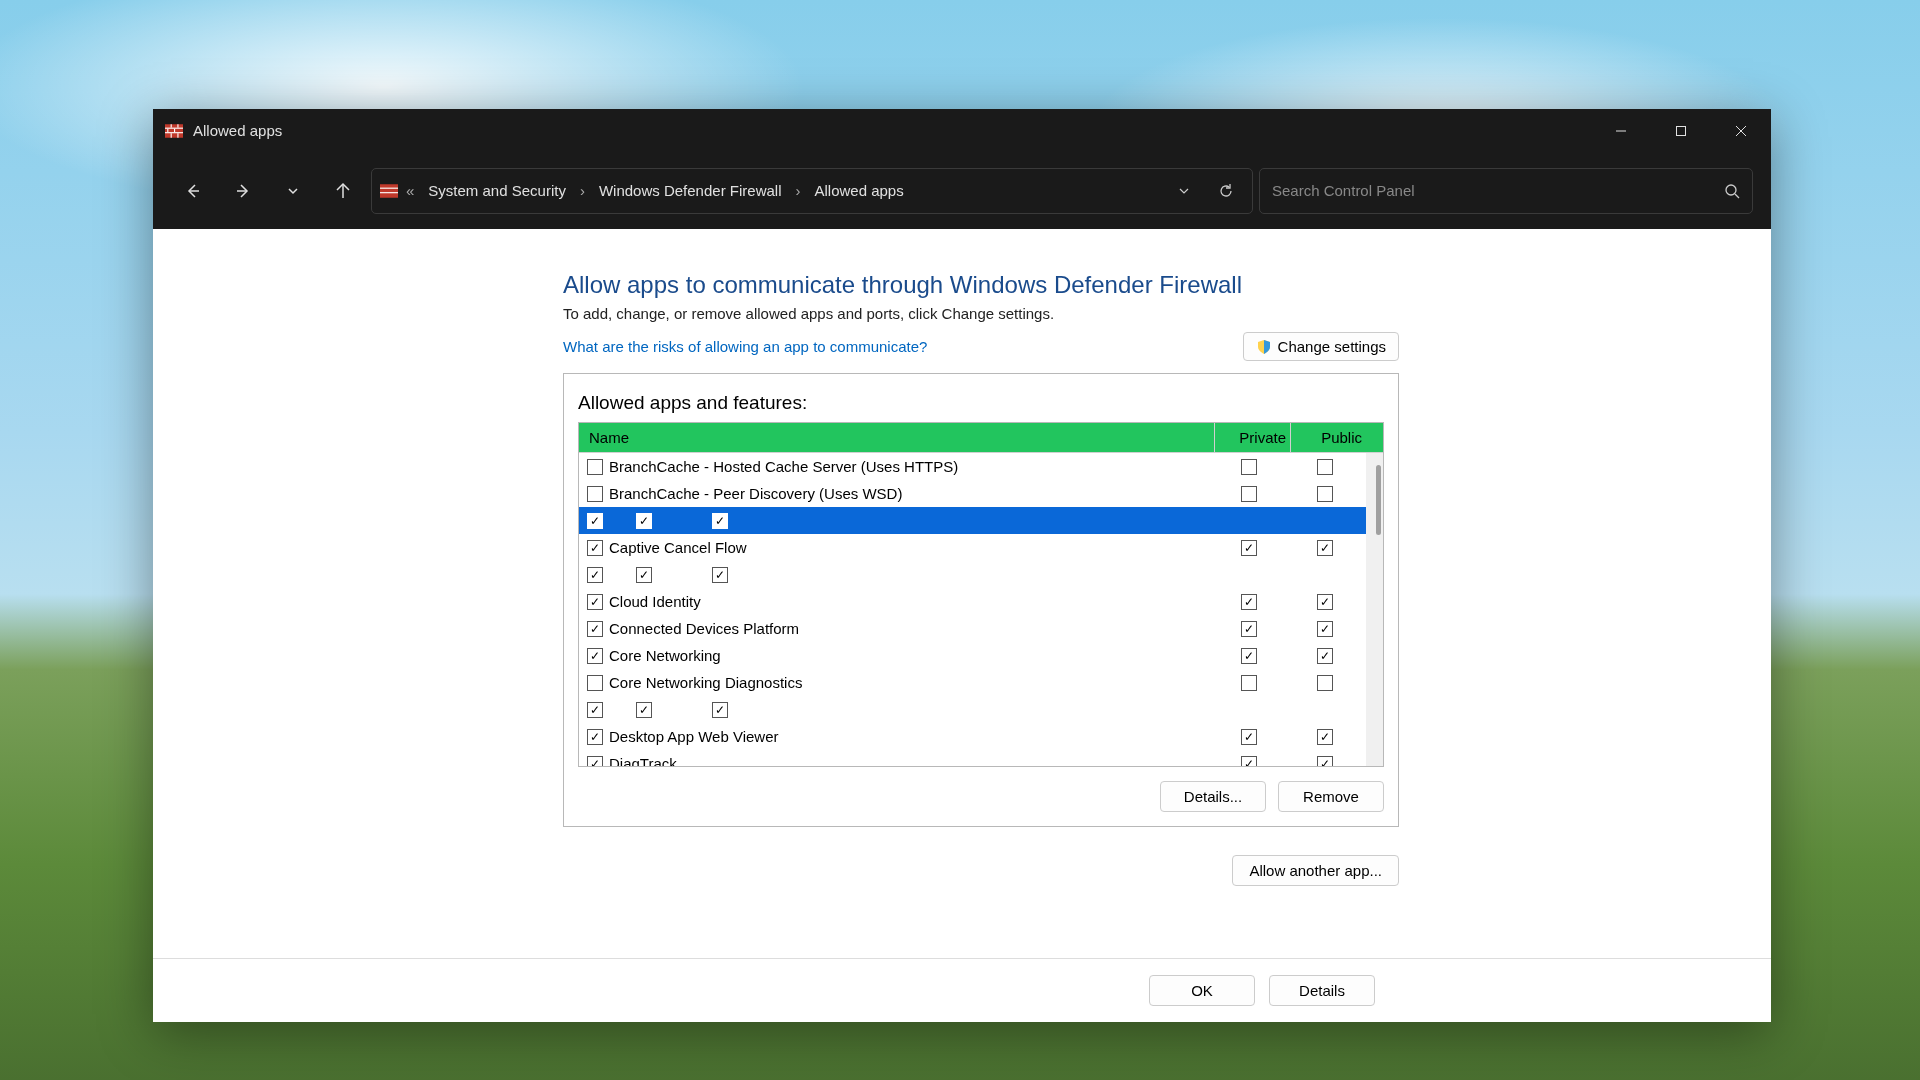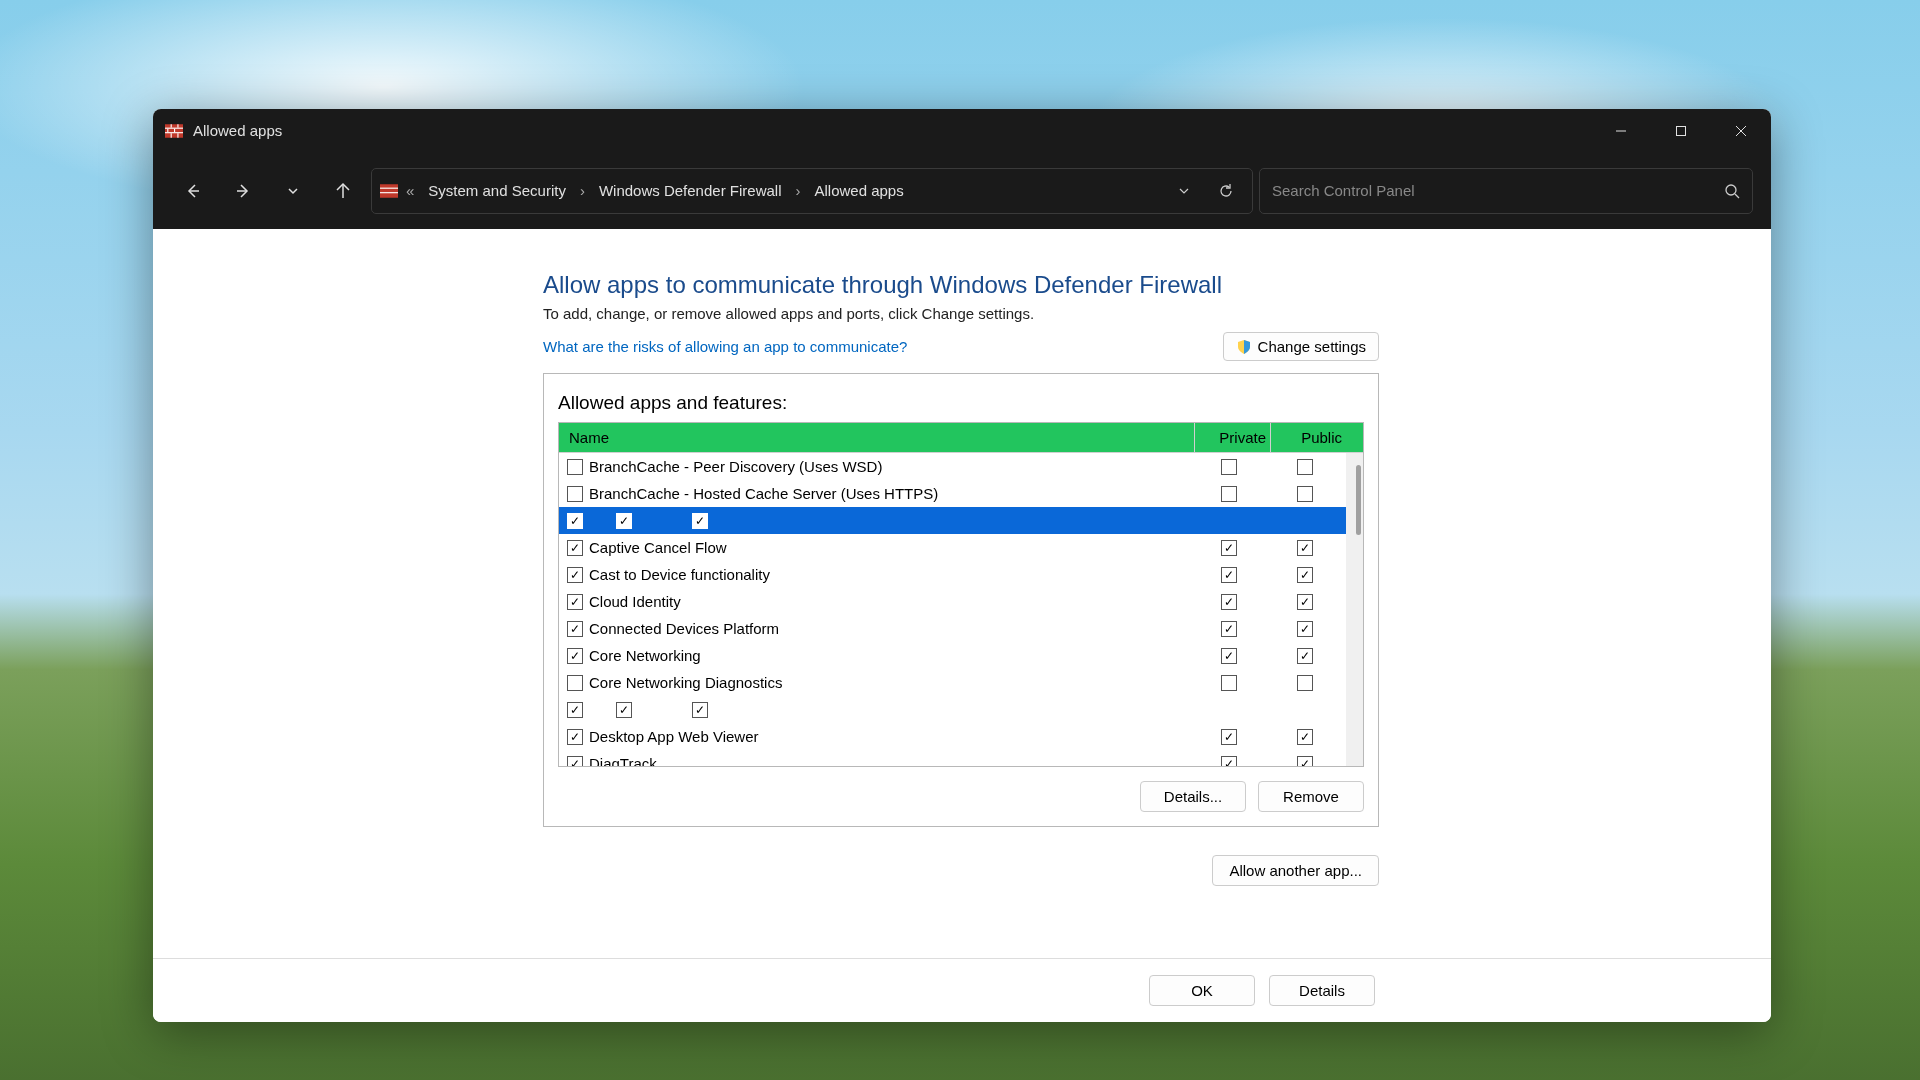--- a/index.html
+++ b/index.html
@@ -15,21 +15,21 @@
   background:
     radial-gradient(ellipse 600px 180px at 20% 8%, rgba(255,255,255,0.9), transparent 70%),
     radial-gradient(ellipse 500px 160px at 75% 12%, rgba(255,255,255,0.85), transparent 70%),
     radial-gradient(ellipse 400px 130px at 50% 25%, rgba(255,255,255,0.7), transparent 70%);
 }
 .window {
   position: absolute;
   left: 153px; top: 109px;
   width: 1618px; height: 913px;
   background: #fff;
-  border-radius: 8px;
+  border-radius: 0;
   overflow: hidden;
   box-shadow: 0 10px 50px rgba(0,0,0,0.4);
   display: flex; flex-direction: column;
 }
 .titlebar {
   height: 43px;
   background: #1a1a1a;
   display: flex; align-items: center;
   color: #e0e0e0;
   font-size: 15px;
@@ -85,20 +85,21 @@
   font-size: 15px;
 }
 .searchbox .placeholder { flex: 1; }
 
 .content {
   flex: 1;
   background: #fff;
   padding: 42px 0 0 390px;
   color: #000;
   position: relative;
+  margin-left: 20px;
 }
 .page-title {
   color: #1a4b8c;
   font-size: 24px;
   font-weight: 400;
   margin-bottom: 6px;
 }
 .page-sub {
   font-size: 15px;
   color: #222;
@@ -316,40 +317,40 @@
       <div class="grid">
         <div class="gridhead">
           <div class="gh-name">Name</div>
           <div class="gh-priv">Private</div>
           <div class="gh-pub">Public</div>
           <div style="width:17px"></div>
         </div>
         <div class="gridbody" id="gridbody">
           <div class="row">
               <span class="cb"></span>
+              <span class="name">BranchCache - Hosted Cache Server (Uses HTTPS)</span>
+              <span class="pcol">
+                <span class="cb"></span>
+              </span>
+              <span class="pcol">
+                <span class="cb"></span>
+              </span>
+              <span style="width:17px"></span>
+            </div>
+            <div class="row">
+              <span class="cb"></span>
               <span class="name">BranchCache - Peer Discovery (Uses WSD)</span>
               <span class="pcol">
                 <span class="cb"></span>
               </span>
               <span class="pcol">
                 <span class="cb"></span>
               </span>
               <span style="width:17px"></span>
             </div>
-            <div class="row">
-              <span class="cb"></span>
-              <span class="name">BranchCache - Hosted Cache Server (Uses HTTPS)</span>
-              <span class="pcol">
-                <span class="cb"></span>
-              </span>
-              <span class="pcol">
-                <span class="cb"></span>
-              </span>
-              <span style="width:17px"></span>
-            </div>
             <div class="row selected">
               <span class="cb">✓</span>
               <span class="pcol">
                 <span class="cb">✓</span>
               </span>
               <span class="pcol">
                 <span class="cb">✓</span>
               </span>
               <span style="width:17px"></span>
             </div>
@@ -359,21 +360,20 @@
               <span class="pcol">
                 <span class="cb">✓</span>
               </span>
               <span class="pcol">
                 <span class="cb">✓</span>
               </span>
               <span style="width:17px"></span>
             </div>
             <div class="row">
               <span class="cb">✓</span>
-              <span class="name">Cast to Device functionality</span>
               <span class="pcol">
                 <span class="cb">✓</span>
               </span>
               <span class="pcol">
                 <span class="cb">✓</span>
               </span>
               <span style="width:17px"></span>
             </div>
             <div class="row">
               <span class="cb">✓</span>

